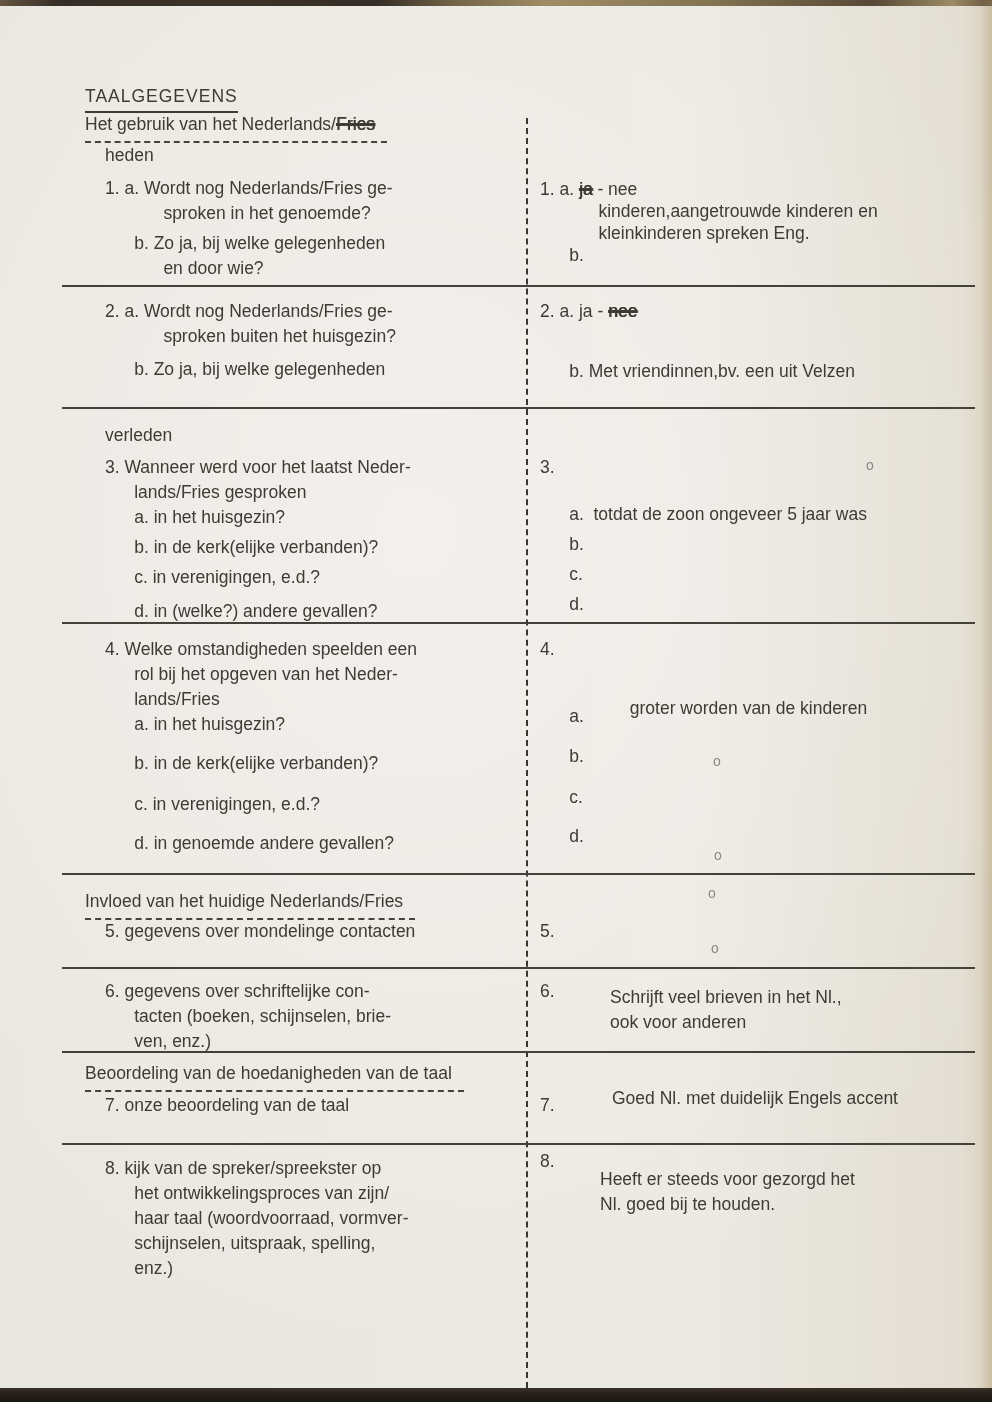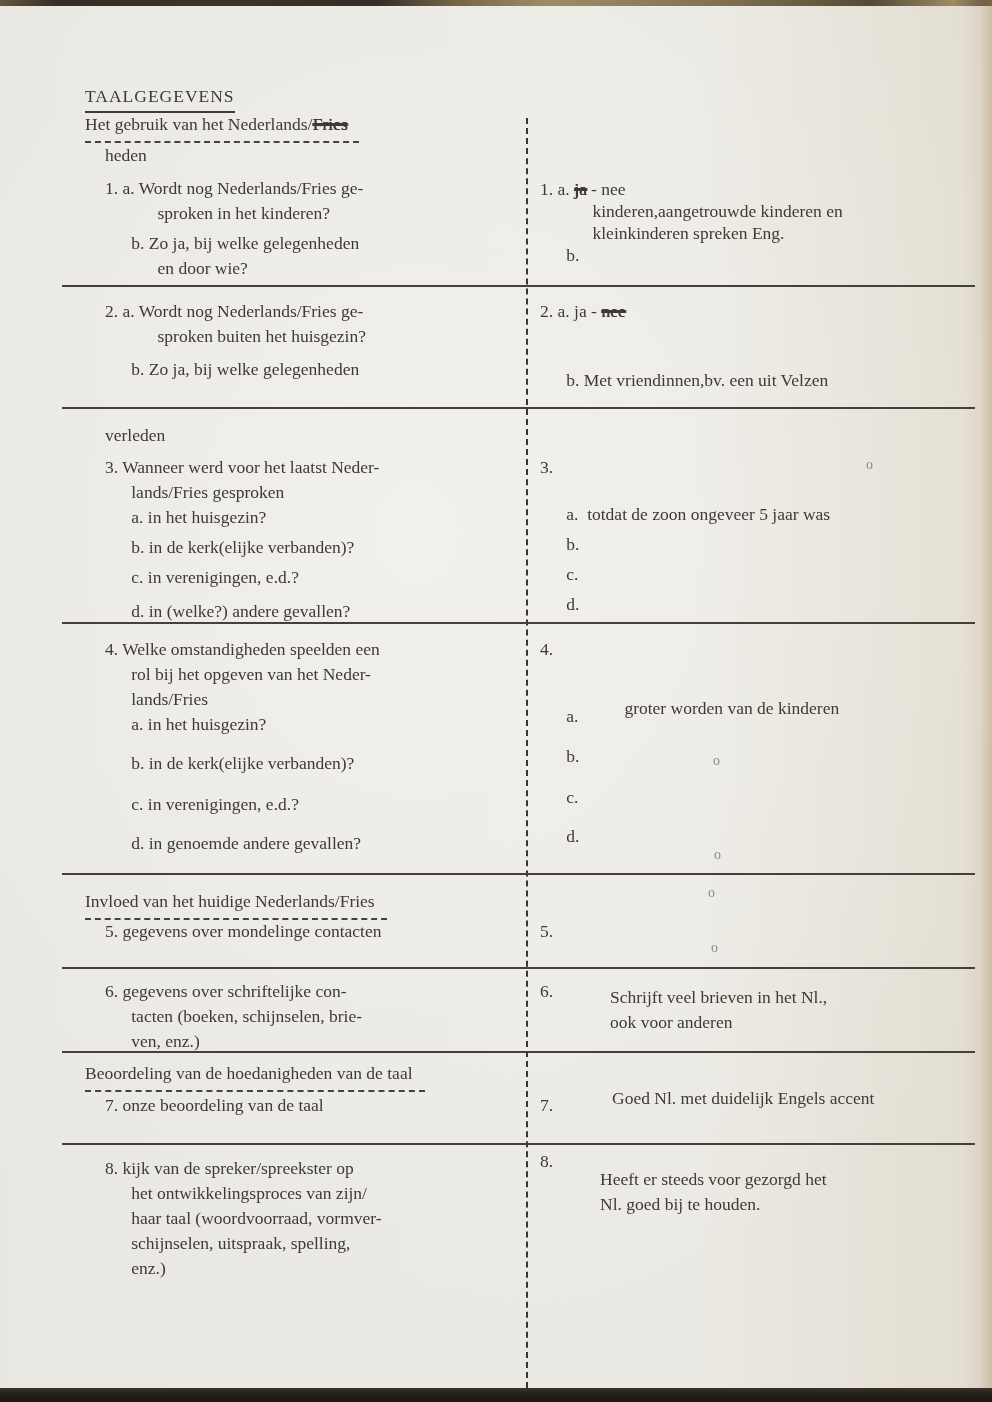--- a/index.html
+++ b/index.html
@@ -5,21 +5,21 @@
   html,body{margin:0;padding:0;background:#9a9a98;}
   .scan{
     position:relative;
     width:992px;height:1402px;
     margin:0 auto;
     background:
       radial-gradient(130% 110% at 42% 38%, rgba(255,255,255,0.35) 0%, rgba(255,255,255,0) 55%),
       linear-gradient(90deg, #e9e7e1 0%, #ebe9e3 70%, #e3ded2 97%, #d8cfbc 100%),
       #eae8e2;
     overflow:hidden;
-    font-family:Liberation Serif, serif;
+    font-family:Liberation Sans, sans-serif;
     font-size:17.5px;
     line-height:25px;
     color:#3e3a34;
   }
   .edge-top{
     position:absolute;left:0;top:0;width:100%;height:6px;
     background:linear-gradient(90deg,#5a4832 0%,#241d15 6%,#2e2519 22%,#241d15 38%,#6b5a3a 46%,#97845a 55%,#7a6844 72%,#4a3b28 88%,#97845a 96%,#5a4832 100%);
     opacity:0.92;
   }
   .edge-bottom{
@@ -88,41 +88,41 @@
   <div class="block" style="left:85px;top:112px">
     <span class="heading"><span>Het gebruik van het Nederlands/</span><span class="struck">Fries</span></span>
   </div>
 
   <div class="block" style="left:105px;top:143px">
     <div class="line">heden</div>
   </div>
 
   <div class="block" style="left:105px;top:176px">
     <div class="line">1. a. Wordt nog Nederlands/Fries ge-</div>
-    <div class="line p6">sproken in het kinderen?</div>
+    <div class="line p6">sproken in het genoemde?</div>
     <div class="line p3" style="margin-top:5px">b. Zo ja, bij welke gelegenheden</div>
     <div class="line p6">en door wie?</div>
   </div>
 
   <div class="block tight" style="left:540px;top:178px">
     <div class="line"><span>1. a. </span><span class="struck">ja</span><span> - nee</span></div>
     <div class="line p6">kinderen,aangetrouwde kinderen en</div>
     <div class="line p6">kleinkinderen spreken Eng.</div>
     <div class="line p3">b.</div>
   </div>
 
   <div class="block" style="left:105px;top:299px">
     <div class="line">2. a. Wordt nog Nederlands/Fries ge-</div>
     <div class="line p6">sproken buiten het huisgezin?</div>
     <div class="line p3" style="margin-top:8px">b. Zo ja, bij welke gelegenheden</div>
   </div>
 
   <div class="block" style="left:540px;top:299px">
     <div class="line"><span>2. a. ja - </span><span class="struck">nee</span></div>
-    <div class="line p3" style="margin-top:44px">b. Met vriendinnen,bv. een uit Velzen</div>
+    <div class="line p3" style="margin-top:35px">b. Met vriendinnen,bv. een uit Velzen</div>
   </div>
 
   <div class="block" style="left:105px;top:423px">
     <div class="line">verleden</div>
   </div>
 
   <div class="block" style="left:105px;top:455px">
     <div class="line">3. Wanneer werd voor het laatst Neder-</div>
     <div class="line p3">lands/Fries gesproken</div>
     <div class="line p3">a. in het huisgezin?</div>

